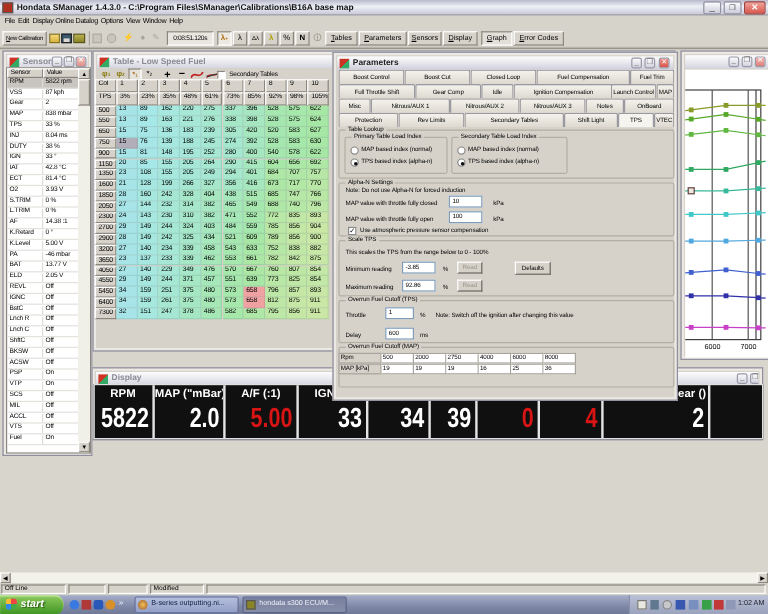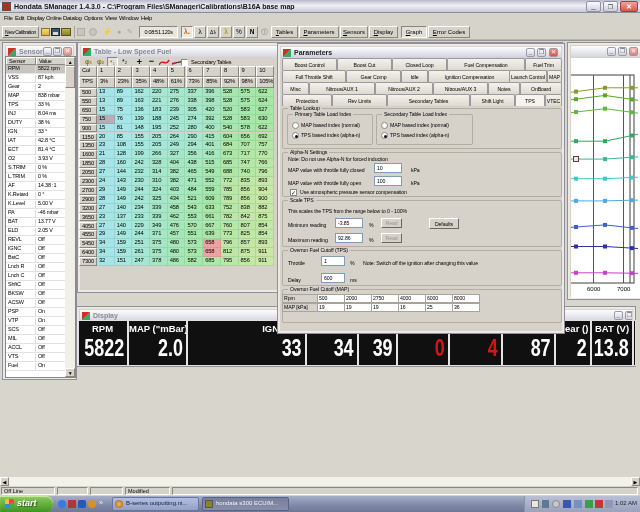--- a/index.html
+++ b/index.html
@@ -410,51 +410,47 @@
   </div>
   <div class="abs" style="left:1px;top:13px;width:558px;height:46px;background:#101010;border:1px solid #e0e0e0;">
 <div style="position:absolute;left:-1px;top:0;width:51px;height:44px;border-right:2px solid #e4e4e4;box-sizing:border-box;overflow:hidden;">
 <div style="position:absolute;left:0;top:2px;width:100%;text-align:center;color:#fff;font-weight:bold;font-size:9.5px;white-space:nowrap;">RPM</div>
 <div style="position:absolute;right:3px;bottom:8px;color:#fff;font-weight:bold;font-size:23px;transform:scaleX(0.78);transform-origin:right bottom;line-height:17px;">5822</div>
         </div>
 <div style="position:absolute;left:50px;top:0;width:59px;height:44px;border-right:2px solid #e4e4e4;box-sizing:border-box;overflow:hidden;">
 <div style="position:absolute;left:0;top:2px;width:100%;text-align:center;color:#fff;font-weight:bold;font-size:9.5px;white-space:nowrap;">MAP ("mBar)</div>
 <div style="position:absolute;right:3px;bottom:8px;color:#fff;font-weight:bold;font-size:23px;transform:scaleX(0.78);transform-origin:right bottom;line-height:17px;">2.0</div>
         </div>
+<div style="position:absolute;left:109px;top:0;width:61px;height:44px;border-right:2px solid #e4e4e4;box-sizing:border-box;overflow:hidden;">
+<div style="position:absolute;left:0;top:2px;width:100%;text-align:center;color:#fff;font-weight:bold;font-size:9.5px;white-space:nowrap;">A/F (:1)</div>
+<div style="position:absolute;right:3px;bottom:8px;color:#d81414;font-weight:bold;font-size:23px;transform:scaleX(0.78);transform-origin:right bottom;line-height:17px;">5.00</div>
+        </div>
 <div style="position:absolute;left:170px;top:0;width:58px;height:44px;border-right:2px solid #e4e4e4;box-sizing:border-box;overflow:hidden;">
 <div style="position:absolute;left:0;top:2px;width:100%;text-align:center;color:#fff;font-weight:bold;font-size:9.5px;white-space:nowrap;">IGN (°)</div>
 <div style="position:absolute;right:3px;bottom:8px;color:#fff;font-weight:bold;font-size:23px;transform:scaleX(0.78);transform-origin:right bottom;line-height:17px;">33</div>
         </div>
 <div style="position:absolute;left:228px;top:0;width:52px;height:44px;border-right:2px solid #e4e4e4;box-sizing:border-box;overflow:hidden;">
 <div style="position:absolute;left:0;top:2px;width:100%;text-align:center;color:#fff;font-weight:bold;font-size:9.5px;white-space:nowrap;">IGN (°)</div>
 <div style="position:absolute;right:3px;bottom:8px;color:#fff;font-weight:bold;font-size:23px;transform:scaleX(0.78);transform-origin:right bottom;line-height:17px;">34</div>
         </div>
 <div style="position:absolute;left:280px;top:0;width:39px;height:44px;border-right:2px solid #e4e4e4;box-sizing:border-box;overflow:hidden;">
 <div style="position:absolute;left:0;top:2px;width:100%;text-align:center;color:#fff;font-weight:bold;font-size:9.5px;white-space:nowrap;">IGN (°)</div>
 <div style="position:absolute;right:3px;bottom:8px;color:#fff;font-weight:bold;font-size:23px;transform:scaleX(0.78);transform-origin:right bottom;line-height:17px;">39</div>
         </div>
 <div style="position:absolute;left:319px;top:0;width:52px;height:44px;border-right:2px solid #e4e4e4;box-sizing:border-box;overflow:hidden;">
 <div style="position:absolute;left:0;top:2px;width:100%;text-align:center;color:#fff;font-weight:bold;font-size:9.5px;white-space:nowrap;">KR (°)</div>
 <div style="position:absolute;right:3px;bottom:8px;color:#d81414;font-weight:bold;font-size:23px;transform:scaleX(0.78);transform-origin:right bottom;line-height:17px;">0</div>
         </div>
 <div style="position:absolute;left:371px;top:0;width:53px;height:44px;border-right:2px solid #e4e4e4;box-sizing:border-box;overflow:hidden;">
 <div style="position:absolute;left:0;top:2px;width:100%;text-align:center;color:#fff;font-weight:bold;font-size:9.5px;white-space:nowrap;">KLV (%)</div>
 <div style="position:absolute;right:3px;bottom:8px;color:#d81414;font-weight:bold;font-size:23px;transform:scaleX(0.78);transform-origin:right bottom;line-height:17px;">4</div>
         </div>
-<div style="position:absolute;left:424px;top:0;width:53px;height:44px;border-right:2px solid #e4e4e4;box-sizing:border-box;overflow:hidden;">
-<div style="position:absolute;left:0;top:2px;width:100%;text-align:center;color:#fff;font-weight:bold;font-size:9.5px;white-space:nowrap;">ECT (°F)</div>
-<div style="position:absolute;right:3px;bottom:8px;color:#fff;font-weight:bold;font-size:23px;transform:scaleX(0.78);transform-origin:right bottom;line-height:17px;">87</div>
-        </div>
 <div style="position:absolute;left:477px;top:0;width:36px;height:44px;border-right:2px solid #e4e4e4;box-sizing:border-box;overflow:hidden;">
 <div style="position:absolute;left:0;top:2px;width:100%;text-align:center;color:#fff;font-weight:bold;font-size:9.5px;white-space:nowrap;">Gear ()</div>
 <div style="position:absolute;right:3px;bottom:8px;color:#fff;font-weight:bold;font-size:23px;transform:scaleX(0.78);transform-origin:right bottom;line-height:17px;">2</div>
-        </div>
-<div style="position:absolute;left:513px;top:0;width:42px;height:44px;border-right:2px solid #e4e4e4;box-sizing:border-box;overflow:hidden;">
-<div style="position:absolute;left:0;top:2px;width:100%;text-align:center;color:#fff;font-weight:bold;font-size:9.5px;white-space:nowrap;">BAT (V)</div>
-<div style="position:absolute;right:3px;bottom:8px;color:#fff;font-weight:bold;font-size:23px;transform:scaleX(0.78);transform-origin:right bottom;line-height:17px;">13.8</div>
         </div>
   </div>
  </div>
 
  <div class="win" style="left:2px;top:2px;width:75px;height:338px;">
   <div class="tb">
         <div class="tbi"></div>
         <div class="tbt">Sensors</div>
       </div>
   <div class="wbtn" style="left:40px;top:4px;">_</div>

